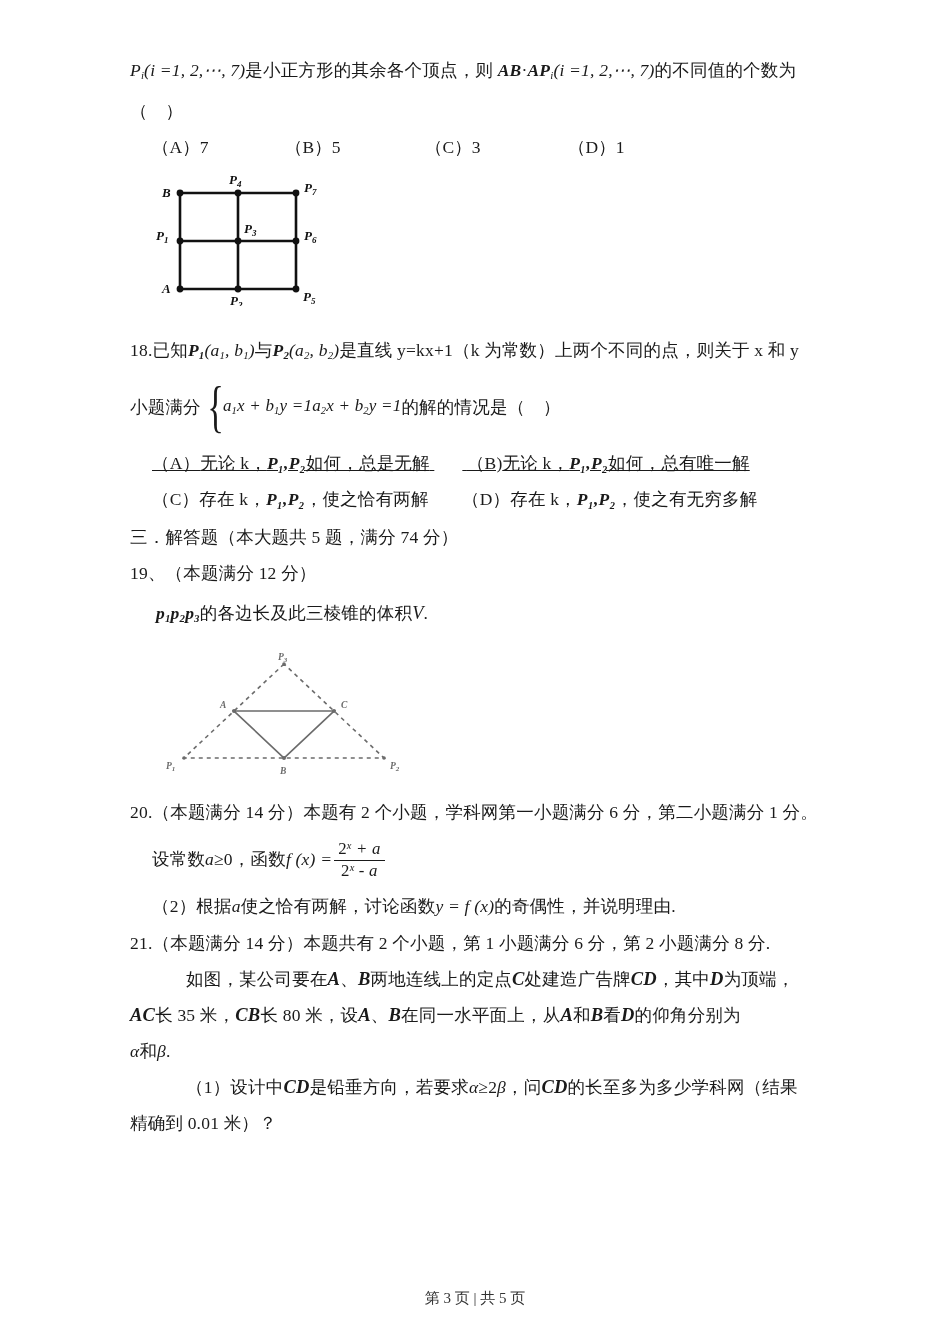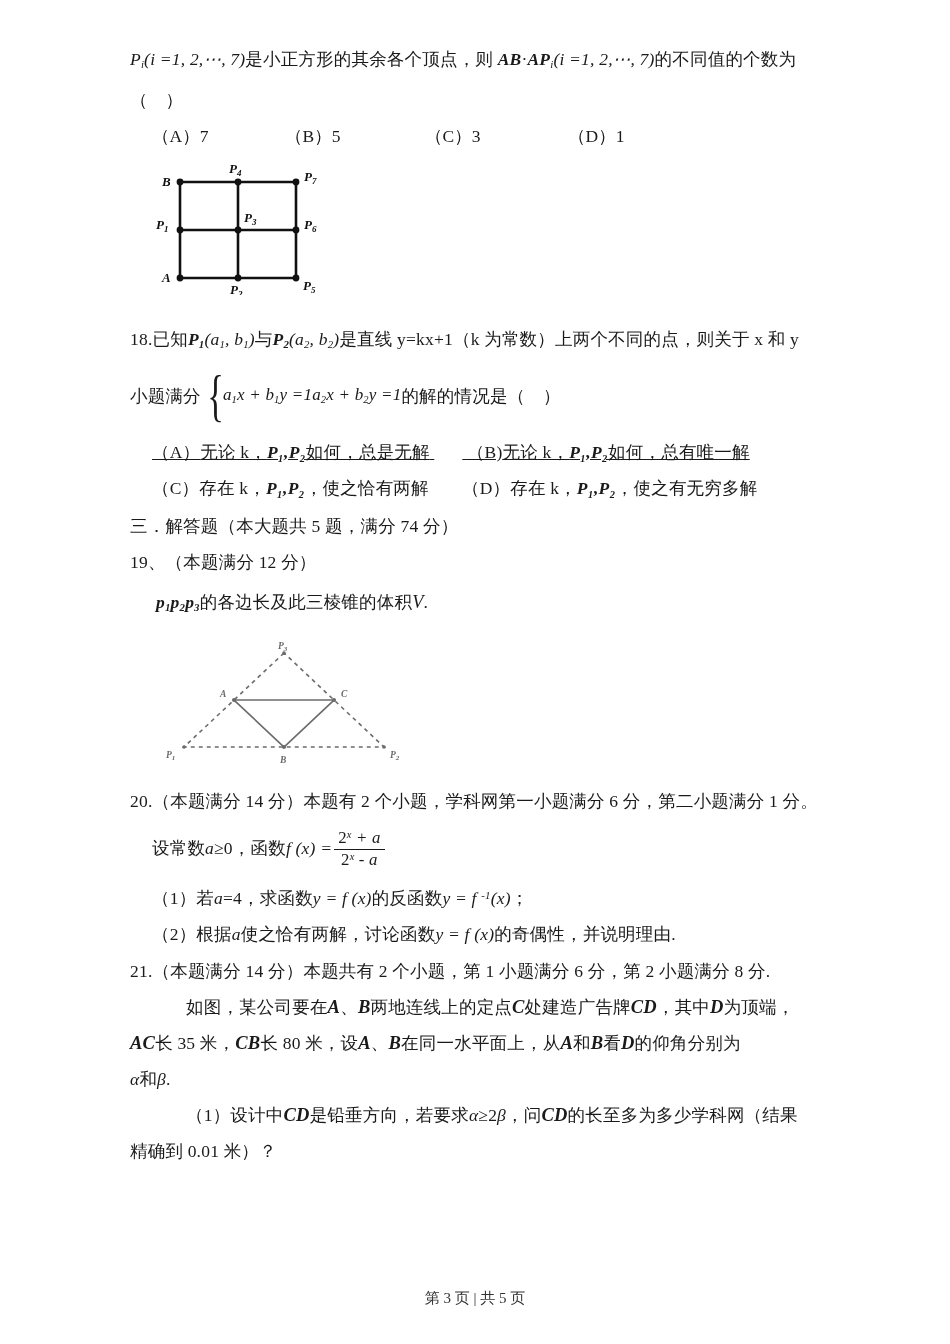--- a/index.html
+++ b/index.html
@@ -14,21 +14,21 @@
     font-family: "Liberation Serif", "DejaVu Serif", serif;
     color: #1a1a1a;
     overflow: hidden;
   }
   .page {
     position: absolute;
     left: 0; top: 0;
     width: 950px;
     height: 1344px;
     box-sizing: border-box;
-    padding: 41px 118px 0 130px;
+    padding: 52px 118px 0 130px;
   }
   .line {
     font-size: 17.5px;
     line-height: 36px;
     letter-spacing: 0.2px;
     white-space: nowrap;
   }
   .para {
     margin: 0;
   }
@@ -242,23 +242,20 @@
     </svg>
   </div>
 
   <div class="line para" style="margin-top:14px;">
     <span>20.</span><span>（本题满分 14 分）本题有 2 个小题，学科网第一小题满分 6 分，第二小题满分 1 分。</span>
   </div>
   <div class="line para indent1" style="line-height:58px;">
     <span>设常数</span><span class="mi">a</span><span>≥0</span><span>，函数</span><span class="mi">f (x) =</span><span class="frac"><span class="top"><span class="mi"><span class="num">2</span><sup class="s">x</sup><span> + a</span></span></span><span class="bot"><span class="mi"><span class="num">2</span><sup class="s">x</sup><span> - a</span></span></span></span>
   </div>
   <div class="line para indent1">
-    <span>（1）</span><span>若</span><span class="mi">a</span><span>=4，求函数</span><span class="mi">y = f (x)</span><span>的反函数</span><span class="mi"><span>y = f </span><sup class="s">-1</sup><span>(x)</span></span><span>；</span>
-  </div>
-  <div class="line para indent1">
     <span>（2）</span><span>根据</span><span class="mi">a</span><span>使之恰有两解，讨论函数</span><span class="mi">y = f (x)</span><span>的奇偶性，并说明理由.</span>
   </div>
 
   <div class="line para" style="margin-top:1px;">
     <span>21.</span><span>（本题满分 14 分）本题共有 2 个小题，第 1 小题满分 6 分，第 2 小题满分 8 分.</span>
   </div>
   <div class="line para indent3">
     <span>如图，某公司要在</span><span class="mb" style="font-size:1.06em">A</span><span>、</span><span class="mb" style="font-size:1.06em">B</span><span>两地连线上的定点</span><span class="mb" style="font-size:1.06em">C</span><span>处建造广告牌</span><span class="mb" style="font-size:1.06em">CD</span><span>，其中</span><span class="mb" style="font-size:1.06em">D</span><span>为顶端，</span>
   </div>
   <div class="line para">

